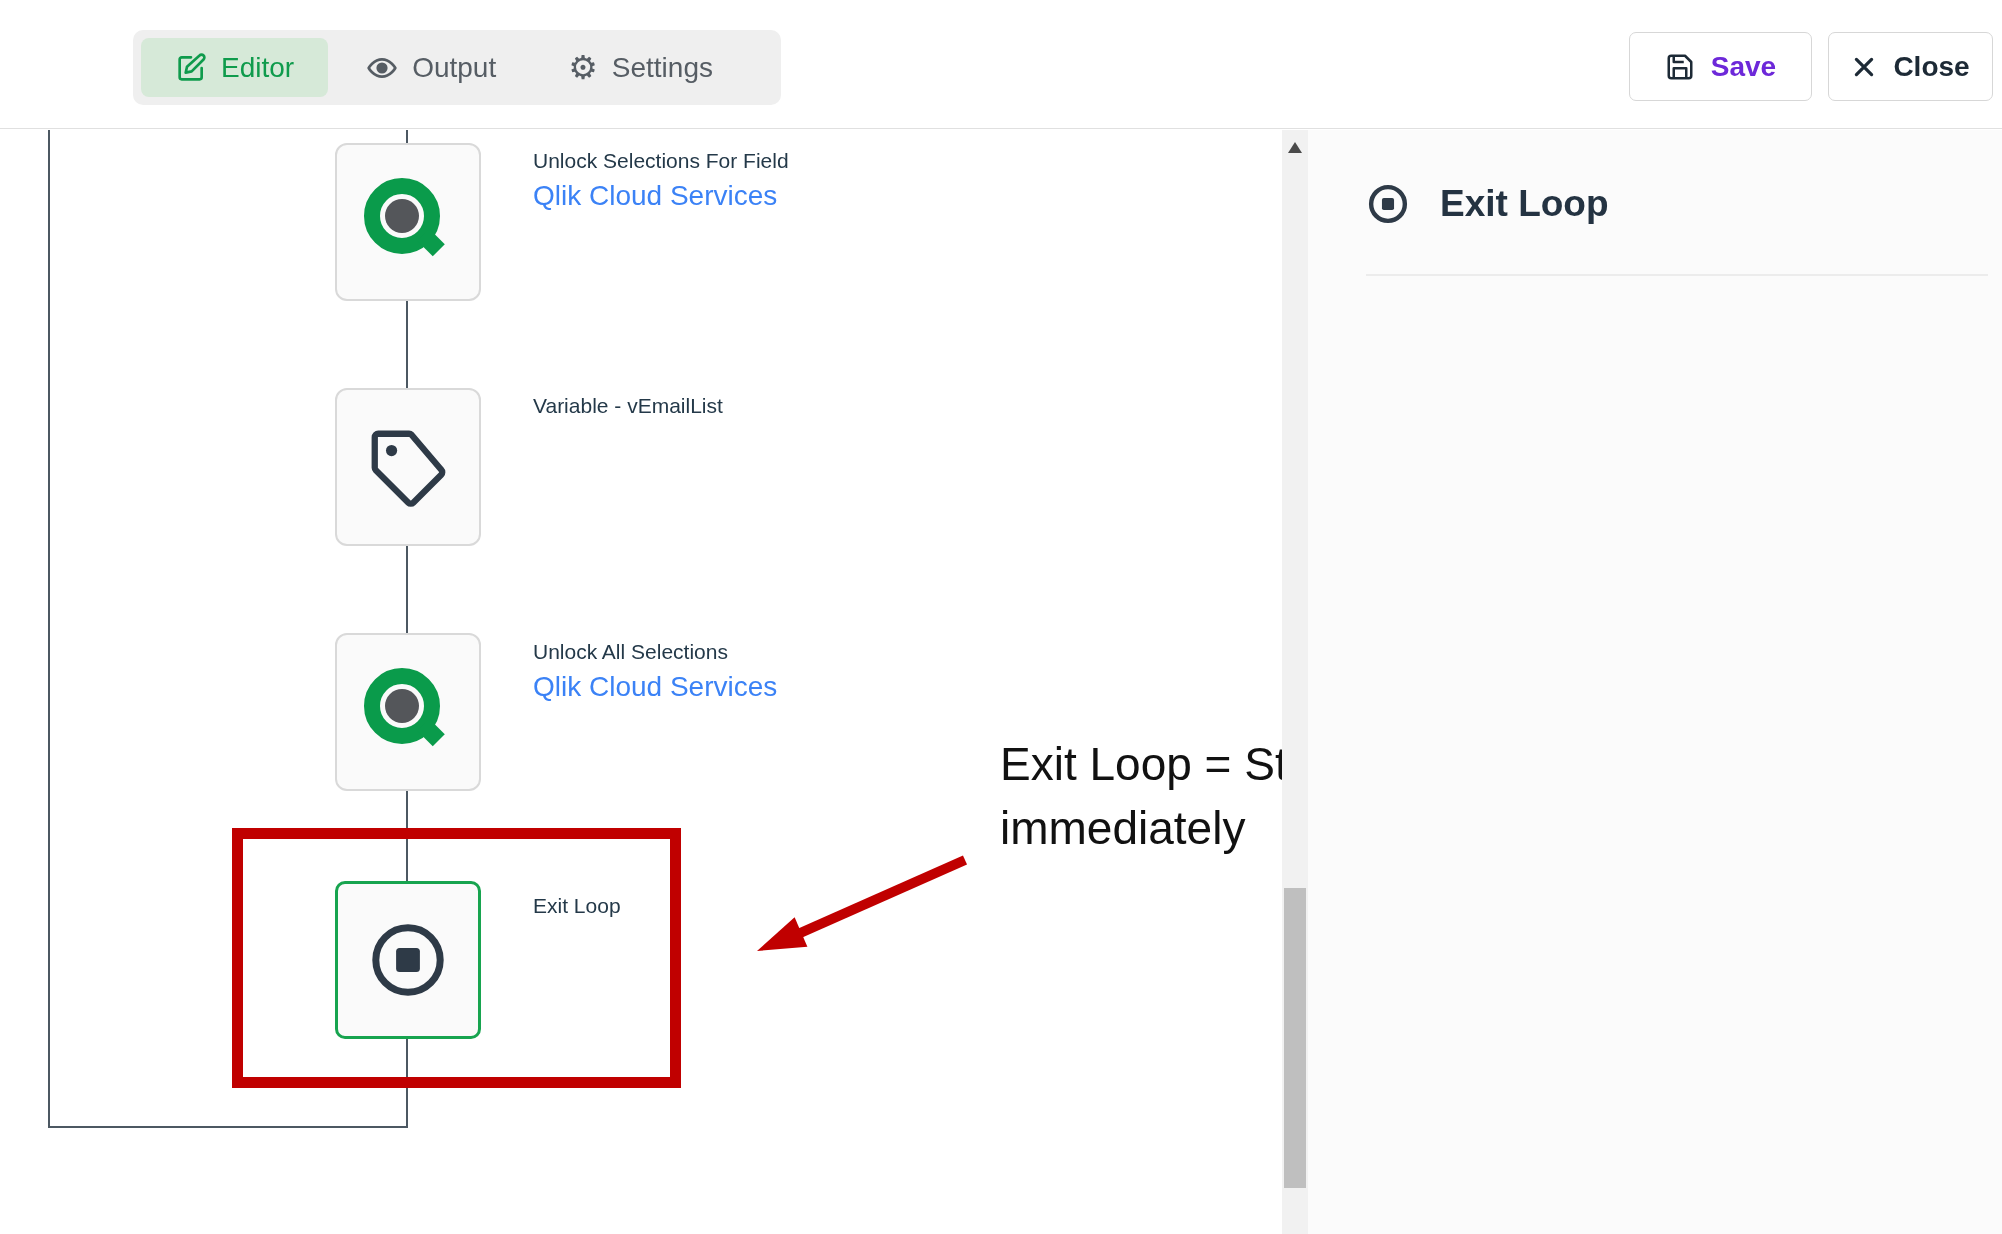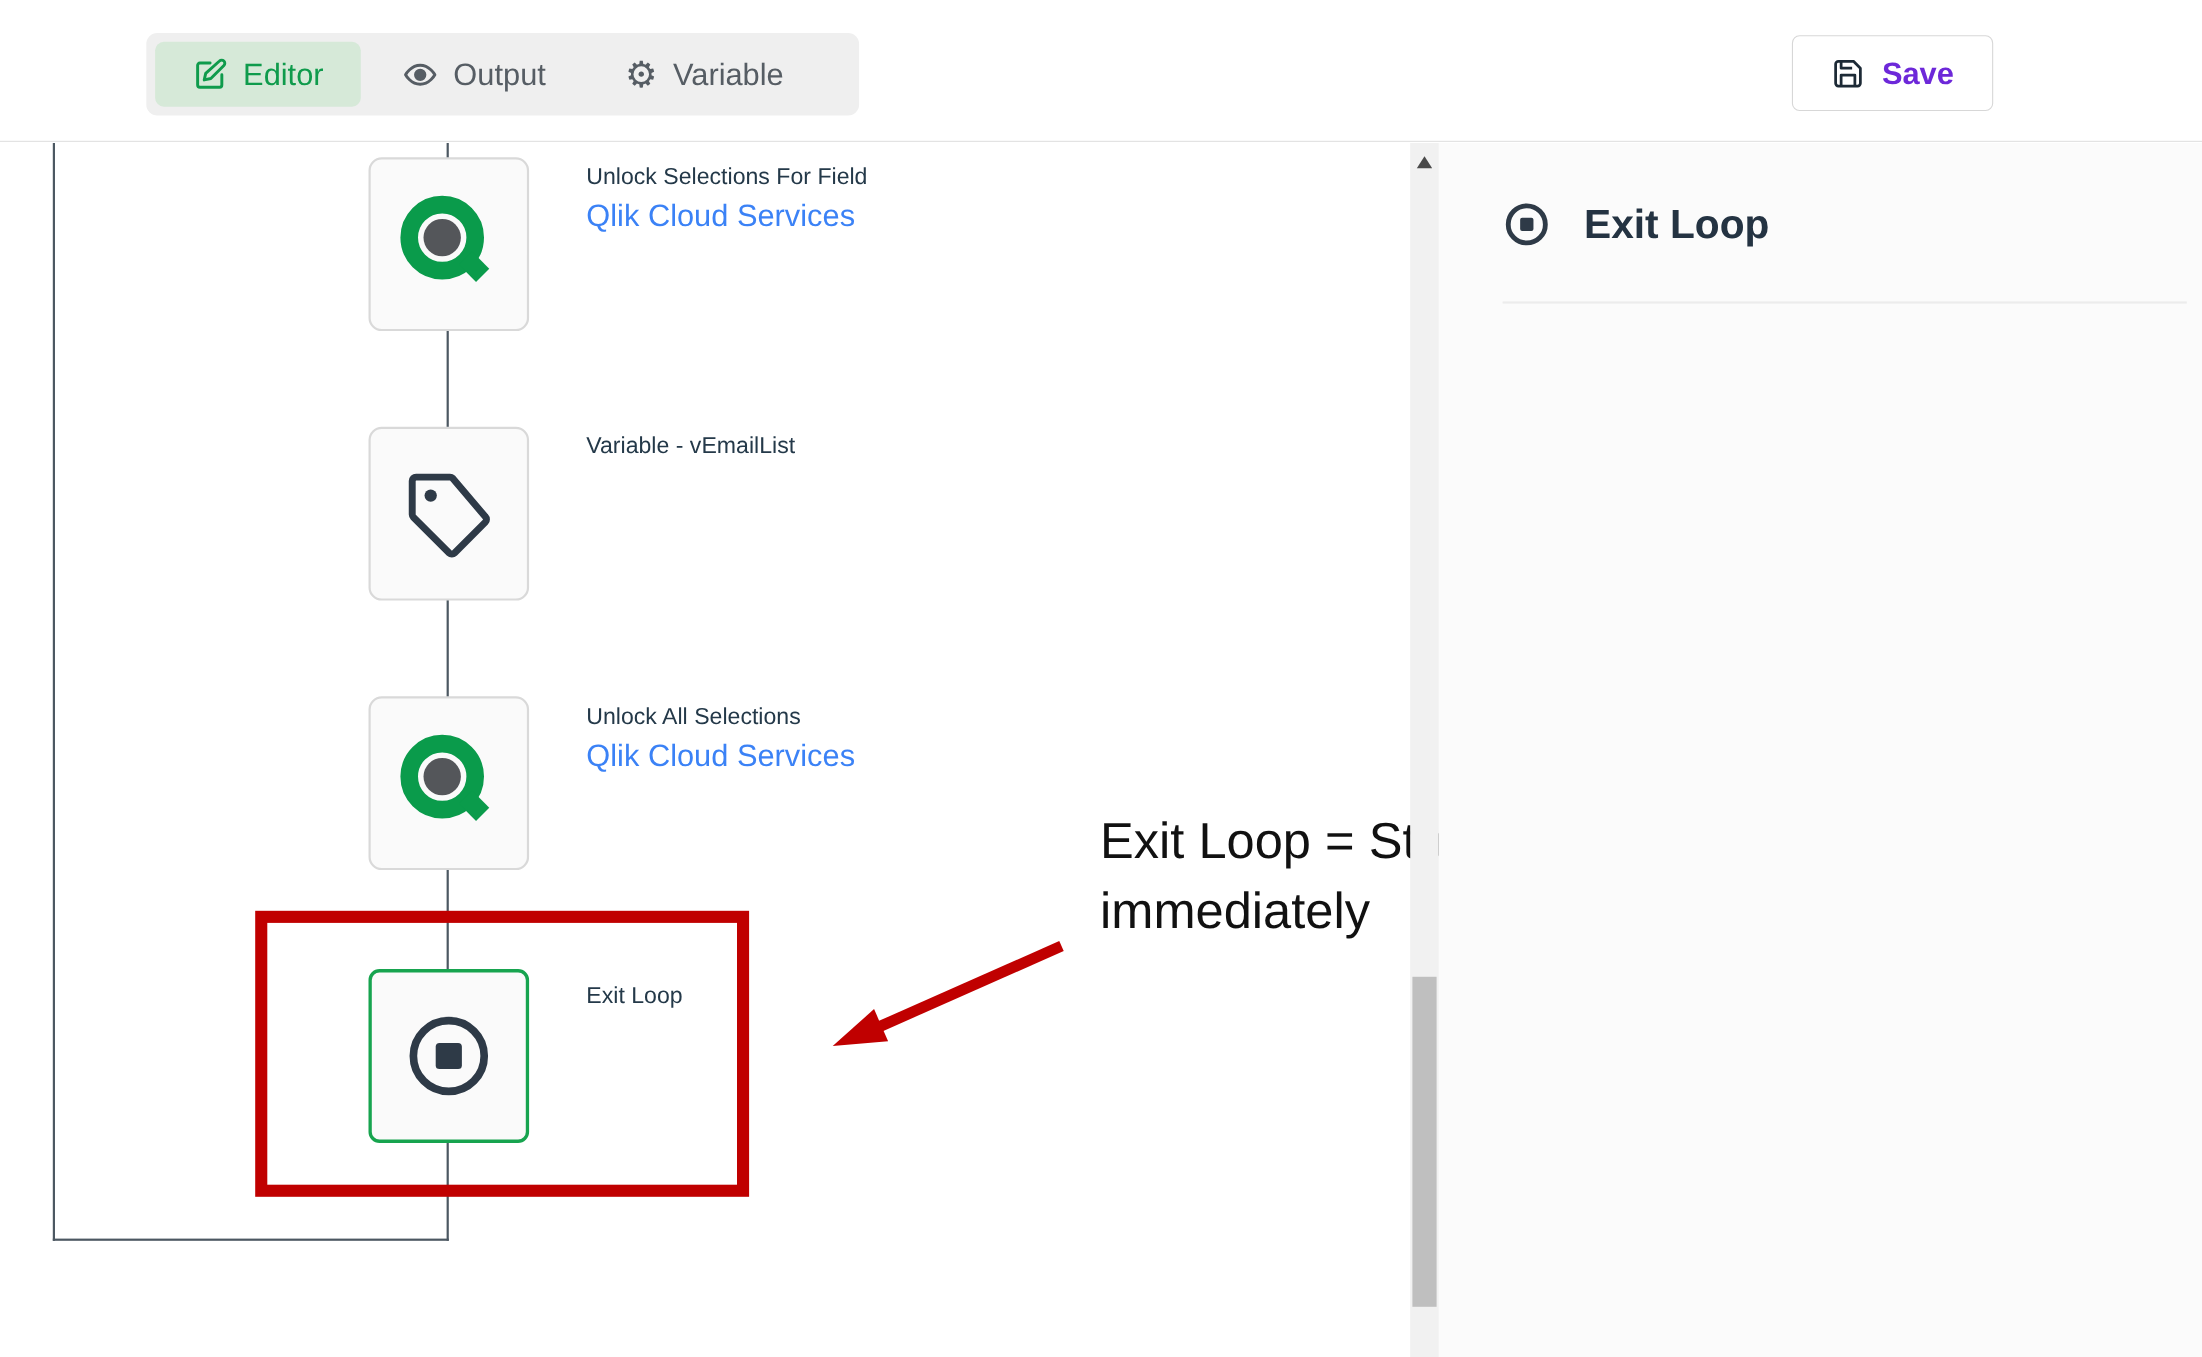--- a/index.html
+++ b/index.html
@@ -78,34 +78,40 @@
         <span class="ticon">
           <svg viewBox="0 0 24 24" width="32" height="32" fill="none" stroke="#565d64" stroke-width="2" stroke-linecap="round" stroke-linejoin="round">
             <path d="M2 12s3.5-6.5 10-6.5S22 12 22 12s-3.5 6.5-10 6.5S2 12 2 12Z"></path>
             <circle cx="12" cy="12" r="3.2" fill="#565d64"></circle>
           </svg>
         </span>
         <span>Output</span>
       </div>
       <div class="tab">
         <span class="gear-glyph">⚙</span>
-        <span>Variable</span>
+        <span>Settings</span>
       </div>
     </div>
 
 
     <div class="btn btn-save">
       <svg width="30" height="30" viewBox="0 0 24 24" fill="none" stroke="#1d2a36" stroke-width="2" stroke-linejoin="round">
         <path d="M19 21H5a2 2 0 0 1-2-2V5a2 2 0 0 1 2-2h11l5 5v11a2 2 0 0 1-2 2z"></path>
         <path d="M17 21v-8H7v8"></path>
         <path d="M7 3v5h8"></path>
       </svg>
       <span>Save</span>
     </div>
 
+    <div class="btn btn-close">
+      <svg width="26" height="26" viewBox="0 0 24 24" fill="none" stroke="#1d2a36" stroke-width="3" stroke-linecap="round">
+        <path d="M5 5 L19 19 M19 5 L5 19"></path>
+      </svg>
+      <span>Close</span>
+    </div>
   </div>
 
   <div class="canvas">
     <div class="conn conn-left"></div>
     <div class="conn conn-center"></div>
     <div class="conn conn-bottom"></div>
 
     <div class="block" style="top:13px;">
       <div class="qlik-logo">
         <div class="qlik-ring"></div>

